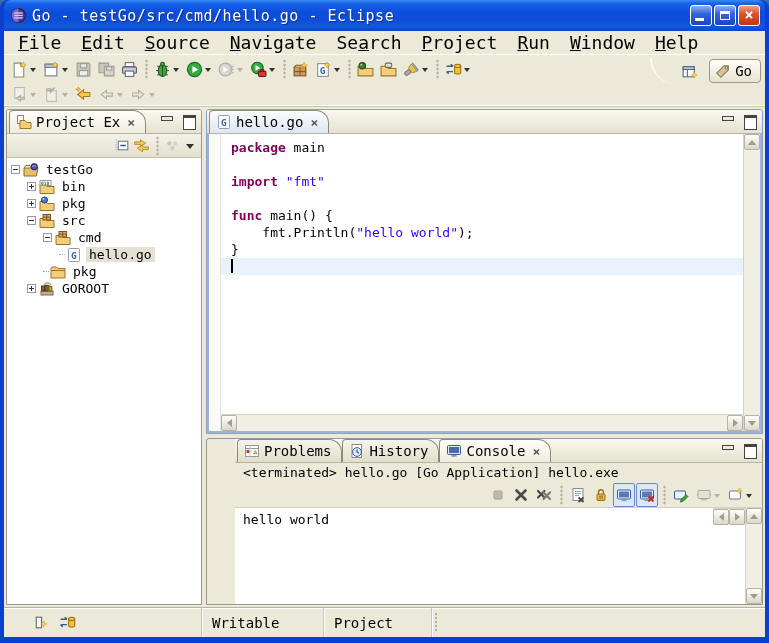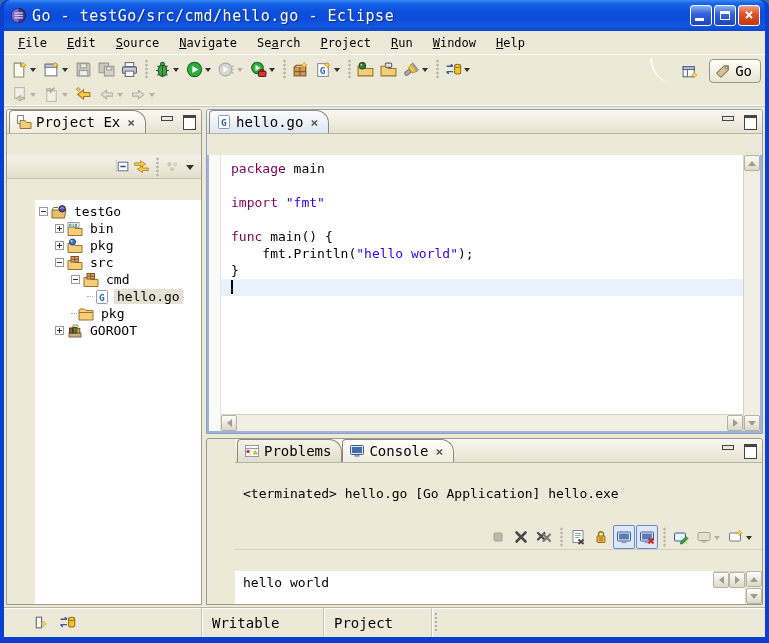--- a/index.html
+++ b/index.html
@@ -19,21 +19,21 @@
     display:flex; align-items:center; justify-content:center; position:relative;
     background:linear-gradient(180deg,#8db4f2 0%,#3764dd 40%,#1e49c4 90%); }
   .winbtn.close { background:linear-gradient(180deg,#f0a088 0%,#dd5632 40%,#c43a12 90%); }
   .glyph-min { position:absolute; left:4px; bottom:4px; width:9px; height:3px; background:#fff; }
   .glyph-max { width:10px; height:9px; border:1px solid #fff; border-top:3px solid #fff; }
   .glyph-close { color:#fff; font-size:15px; font-weight:bold; line-height:1; }
 
   
   .menubar { height:24px; flex:0 0 24px; background:#ece9d8; display:flex; align-items:center;
     padding-left:4px; border-bottom:1px solid #fff; }
-  .menu-item { font-size:12px; color:#000; padding:2px 10px; cursor:default; }
+  .menu-item { font-size:18px; color:#000; padding:2px 10px; cursor:default; }
   .menu-item u { text-decoration:underline; }
 
   
   .toolbar { height:52px; flex:0 0 52px; background:#ece9d8; position:relative;
     border-bottom:1px solid #c9c5b4; box-shadow:inset 0 -1px 0 #fff; }
   .trow { display:flex; align-items:center; height:28px; padding-left:4px; }
   .trow.r2 { height:22px; }
   .tbtn { display:flex; align-items:center; height:24px; padding:0 2px; border:1px solid transparent;
     border-radius:2px; }
   .tbtn .ic { width:17px; height:17px; }
@@ -48,21 +48,21 @@
   .persp-btn { display:flex; align-items:center; gap:4px; font-size:14px; height:24px; padding:0 8px 0 4px;
     border:1px solid #9a9686; border-radius:4px; background:linear-gradient(#fffef8,#e8e4d2); }
   .persp-open { margin-right:8px; }
   .persp-btn .ic, .persp-open .ic { width:17px; height:17px; }
 
   
   .workbench { flex:0 0 500px; height:500px; background:#ece9d8; display:flex; padding:2px; gap:4px; }
 
   
   .panel { background:#ece9d8; border:1px solid #9a9a8e; border-radius:3px 3px 0 0; display:flex;
-    flex-direction:column; overflow:hidden;gap:21px; }
+    flex-direction:column; overflow:hidden; }
   .tabrow { display:flex; align-items:flex-end; height:24px; flex:0 0 24px; padding:1px 2px 0 2px;
     background:linear-gradient(#faf8f0,#e6e2d0); border-bottom:1px solid #b8b4a4; position:relative; }
   .tab { display:flex; align-items:center; gap:4px; font-size:14px; height:23px; padding:0 10px 0 6px;
     border:1px solid #8a8a7e; border-bottom:none; border-radius:4px 13px 0 0;
     background:linear-gradient(#f6f4ea,#e2decc); white-space:nowrap; }
   .tab.active-ed { background:linear-gradient(#fcfdff,#dde6f4); }
   .tab.active-co { background:linear-gradient(#fffef8,#efecdf); }
   .tab .tic { width:16px; height:16px; flex:0 0 16px; }
   .tab .cls { font-size:13px; color:#555; margin-left:3px; font-weight:bold; }
   .panel-ctrl { position:absolute; right:4px; top:3px; display:flex; gap:4px; }
@@ -71,41 +71,41 @@
     border:1px solid #444; background:#ece9d8; }
   .pm-max::after { content:""; position:absolute; left:4px; top:2px; width:11px; height:11px;
     border:1px solid #444; border-top:3px solid #444; background:#fff; }
 
   
   .explorer { width:196px; flex:0 0 196px; }
   .view-toolbar { height:24px; flex:0 0 24px; display:flex; align-items:center; justify-content:flex-end;
     gap:2px; padding-right:4px; background:linear-gradient(#f4f2e8,#e4e0ce); border-bottom:1px solid #c4c0b0; }
   .view-toolbar .ic { width:17px; height:17px; }
   .vmenu { width:0; height:0; border:4px solid transparent; border-top:5px solid #333; margin:5px 3px 0 3px; }
-  .tree-area { flex:1 1 auto; background:#fff; overflow:hidden; padding:3px 0 0 2px;margin-left:28px; }
+  .tree-area { flex:1 1 auto; background:#fff; overflow:hidden; padding:3px 0 0 2px; }
   .trow-item { display:flex; align-items:center; height:17px; font-size:13px; white-space:nowrap; }
   .expander { width:9px; height:9px; flex:0 0 9px; border:1px solid #9a96a8; background:#fff;
     position:relative; margin-right:3px; }
   .expander::before { content:""; position:absolute; left:1px; top:3px; width:5px; height:1px; background:#333; }
   .expander.plus::after { content:""; position:absolute; left:3px; top:1px; width:1px; height:5px; background:#333; }
   .conn { width:6px; height:1px; border-top:1px dotted #b0aca0; margin-right:1px; }
   .trow-item .nic { width:16px; height:16px; flex:0 0 16px; margin-right:4px; }
   .tlabel { padding:0 3px; }
   .tlabel.sel { background:#e4e1d2; }
 
   
   .rightcol { flex:1 1 auto; display:flex; flex-direction:column; }
   .editor-panel { flex:0 0 325px; height:325px; border:1px solid #8aa0c8; }
   .editor-body { flex:1 1 auto; display:flex; background:#fff; border:2px solid #9db4d8; border-top:none; }
   .ruler { width:12px; flex:0 0 12px; background:#fafaf6; border-right:1px solid #e4e4de; }
   .code-wrap { flex:1 1 auto; display:flex; flex-direction:column; overflow:hidden; }
   .code-area { flex:1 1 auto; padding-top:5px; font-size:13px; line-height:17px; overflow:hidden; }
   .code-line { white-space:pre; padding-left:10px; min-height:17px; position:relative; }
   .code-line.current { background:#e8f1fc; }
-  .kw { color:#7f0055; font-weight:normal; }
+  .kw { color:#7f0055; font-weight:bold; }
   .str { color:#2a00ff; }
   .pl { color:#000; }
   .caret { display:inline-block; width:2px; height:14px; background:#000; vertical-align:-2px; }
 
   
   .vscroll { width:17px; flex:0 0 17px; background:#f1efe2; display:flex; flex-direction:column;
     justify-content:space-between; border-left:1px solid #d8d4c4; }
   .hscroll { height:17px; flex:0 0 17px; background:#f1efe2; display:flex; justify-content:space-between;
     border-top:1px solid #d8d4c4; }
   .sbtn { width:16px; height:16px; background:linear-gradient(#fdfdfb,#dcd8c8); border:1px solid #b5b2a4;
@@ -533,20 +533,28 @@
           <div class="tab">
             <span class="tic"><svg viewBox="0 0 16 16">
                   <rect x="1.5" y="2.5" width="13" height="11" fill="#fffef8" stroke="#8a98a8"></rect>
                   <line x1="1.5" y1="5.5" x2="14.5" y2="5.5" stroke="#8a98a8"></line>
                   <line x1="6" y1="2.5" x2="6" y2="13.5" stroke="#c8d0d8"></line>
                   <circle cx="4" cy="8.5" r="1.7" fill="#cc3b33"></circle>
                   <path d="M9.3 11l2-3.4 2 3.4z" fill="#f2c230" stroke="#9a7410" stroke-width="0.5"></path>
                 </svg></span>
             <span>Problems</span>
           </div>
+          <div class="tab">
+            <span class="tic"><svg viewBox="0 0 16 16">
+                  <rect x="3" y="1.5" width="9.5" height="13" fill="#fff" stroke="#889"></rect>
+                  <circle cx="8" cy="9" r="4.4" fill="#dce8f8" stroke="#3a5a98"></circle>
+                  <path d="M8 6.5V9l2 1.2" stroke="#3a5a98" fill="none" stroke-width="1.2"></path>
+                </svg></span>
+            <span>History</span>
+          </div>
           <div class="tab active-co">
             <span class="tic"><svg viewBox="0 0 16 16">
                   <rect x="1.5" y="2.5" width="13" height="9" rx="1" fill="#dce8f8" stroke="#3a5a98"></rect>
                   <rect x="3" y="4" width="10" height="6" fill="#4a6aa8"></rect>
                   <rect x="5.5" y="12" width="5" height="1.8" fill="#8a98b8"></rect>
                 </svg></span>
             <span>Console</span>
             <span class="cls">×</span>
           </div>
           <div class="panel-ctrl">

